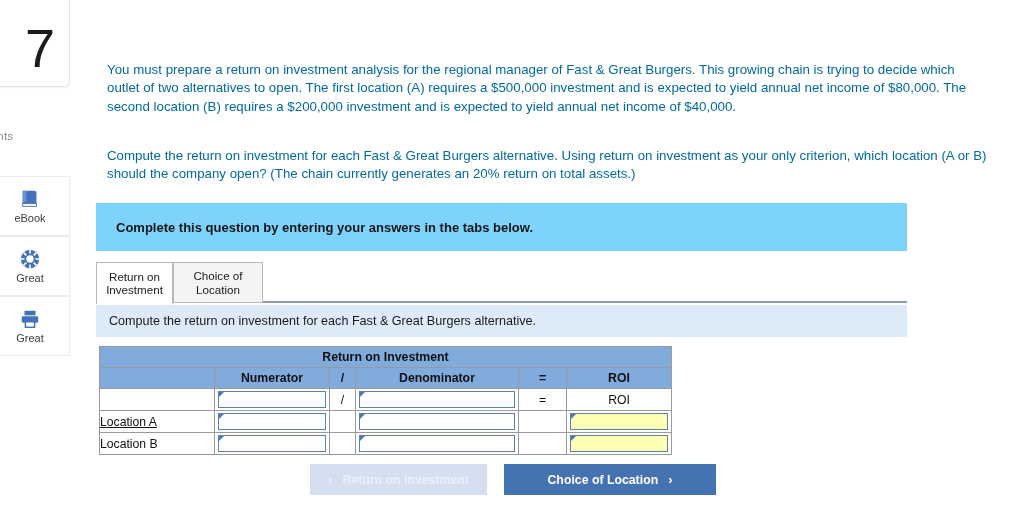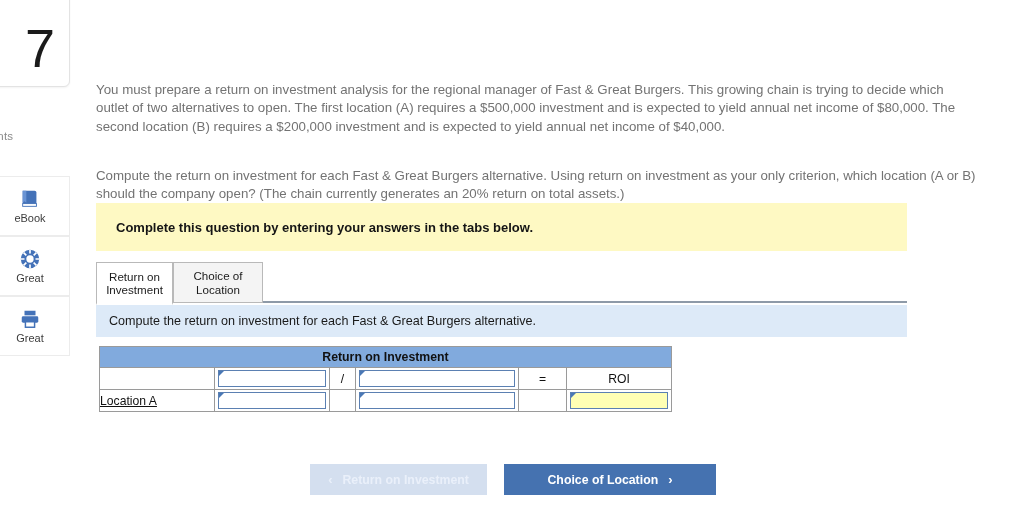--- a/index.html
+++ b/index.html
@@ -41,29 +41,29 @@
   #rail-ebook { top: 176px; }
   #rail-hint  { top: 236px; }
   #rail-print { top: 296px; }
   .rail-label { font-size: 11px; color: #3c3c3c; line-height: 1; }
   .rail-icon { width: 22px; height: 22px; display:block; }
 
   
   #main { position: absolute; left: 96px; top: 0; width: 928px; height: 511px; }
 
   .problem-text {
-    position: absolute; left: 0; width: 882px;
-    font-size: 13.3px; line-height: 18.4px; color: #737373; margin-top: 20px;
+    position: absolute; left: 11px; width: 882px;
+    font-size: 13.3px; line-height: 18.4px; color: #0369a1;
   }
   #para1 { top: 61px; }
   #para2 { top: 147px; }
 
   .gray-banner {
     position: absolute; left: 0; top: 203px; width: 811px; height: 48px;
-    background: #fef9c3;
+    background: #7dd3fc;
     display: flex; align-items: center;
   }
   .gray-banner-text {
     margin-left: 20px; font-size: 13px; font-weight: bold; color: #151515;
   }
 
   
   .tabstrip {
     position: absolute; left: 0; top: 262px; width: 811px; height: 41px;
     border-bottom: 2px solid #8e9aa8;
@@ -226,34 +226,56 @@
           <col class="col-num">
           <col class="col-slash">
         <col class="col-den">
           <col class="col-eq">
           <col class="col-roi">
       </colgroup>
       <tbody>
         <tr>
           <td class="th-blue cell-center" colspan="6">Return on Investment</td>
         </tr>
+        <tr>
+          <td class="th-blue"></td>
+          <td class="th-blue cell-center">Numerator</td>
+          <td class="th-blue cell-center">/</td>
+          <td class="th-blue cell-center">Denominator</td>
+          <td class="th-blue cell-center">=</td>
+          <td class="th-blue cell-center">ROI</td>
+        </tr>
         <tr class="row-tall">
           <td></td>
           <td>
             <span class="inputbox"></span>
           </td>
           <td class="cell-center">/</td>
           <td>
             <span class="inputbox"></span>
           </td>
           <td class="cell-center">=</td>
           <td class="cell-center">ROI</td>
         </tr>
         <tr class="row-tall divider-row">
           <td class="cell-label">Location A</td>
+          <td>
+            <span class="inputbox"></span>
+          </td>
+          <td></td>
+          <td>
+            <span class="inputbox"></span>
+          </td>
+          <td></td>
+          <td>
+            <span class="inputbox yellow"></span>
+          </td>
+        </tr>
+        <tr class="row-tall">
+          <td class="cell-label">Location B</td>
           <td>
             <span class="inputbox"></span>
           </td>
           <td></td>
           <td>
             <span class="inputbox"></span>
           </td>
           <td></td>
           <td>
             <span class="inputbox yellow"></span>

